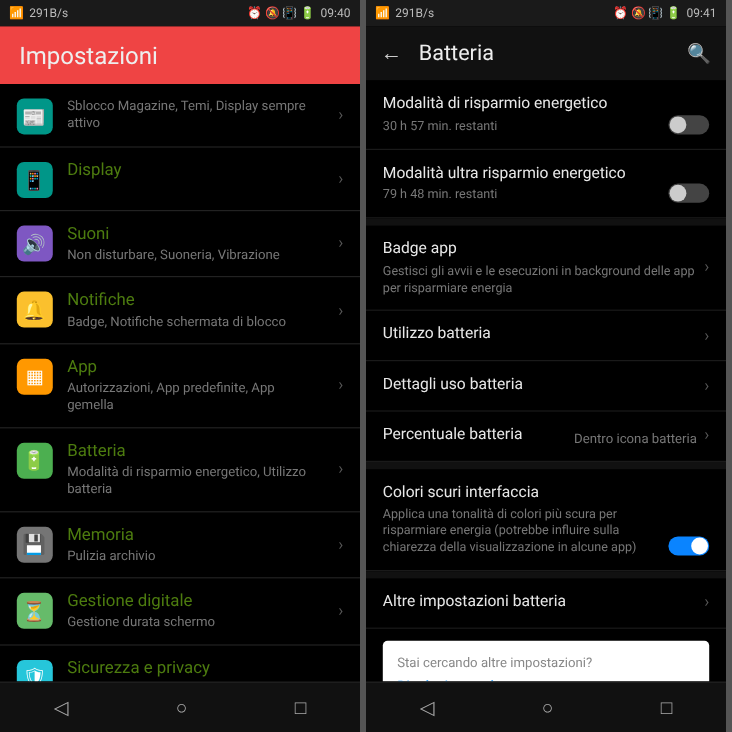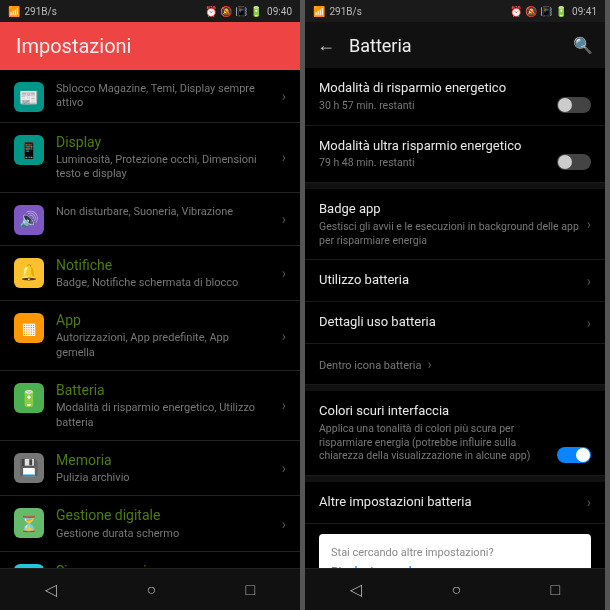--- a/index.html
+++ b/index.html
@@ -64,27 +64,27 @@
   <div class="item-text">
 
     <div class="item-sub">Sblocco Magazine, Temi, Display sempre attivo</div>
   </div>
   <span class="chevron">›</span>
       </div>
       <div class="list-item">
         <div class="icon-box ic-teal">📱</div>
   <div class="item-text">
     <div class="item-title">Display</div>
-    <div class="item-sub">Luminosità, Protezione occhi, Dimensioni testo e display</div>
   </div>
   <span class="chevron">›</span>
       </div>
       <div class="list-item">
         <div class="icon-box ic-purple">🔊</div>
   <div class="item-text">
+    <div class="item-title">Suoni</div>
     <div class="item-sub">Non disturbare, Suoneria, Vibrazione</div>
   </div>
   <span class="chevron">›</span>
       </div>
       <div class="list-item">
         <div class="icon-box ic-yellow">🔔</div>
   <div class="item-text">
     <div class="item-title">Notifiche</div>
     <div class="item-sub">Badge, Notifiche schermata di blocco</div>
   </div>
@@ -184,20 +184,24 @@
         <span class="chevron">›</span>
       </div>
       <div class="row">
         <div class="rt">
       <div class="row-title">Dettagli uso batteria</div>
 
     </div>
         <span class="chevron">›</span>
       </div>
       <div class="row">
+        <div class="rt">
+      <div class="row-title">Percentuale batteria</div>
+
+    </div>
         <span class="row-value">Dentro icona batteria</span>
         <span class="chevron">›</span>
       </div>
       <div class="section-gap"></div>
       <div class="row">
         <div class="rt">
       <div class="row-title">Colori scuri interfaccia</div>
       <div class="row-sub">Applica una tonalità di colori più scura per risparmiare energia (potrebbe influire sulla chiarezza della visualizzazione in alcune app)</div>
     </div>
         <div class="toggle on"></div>

